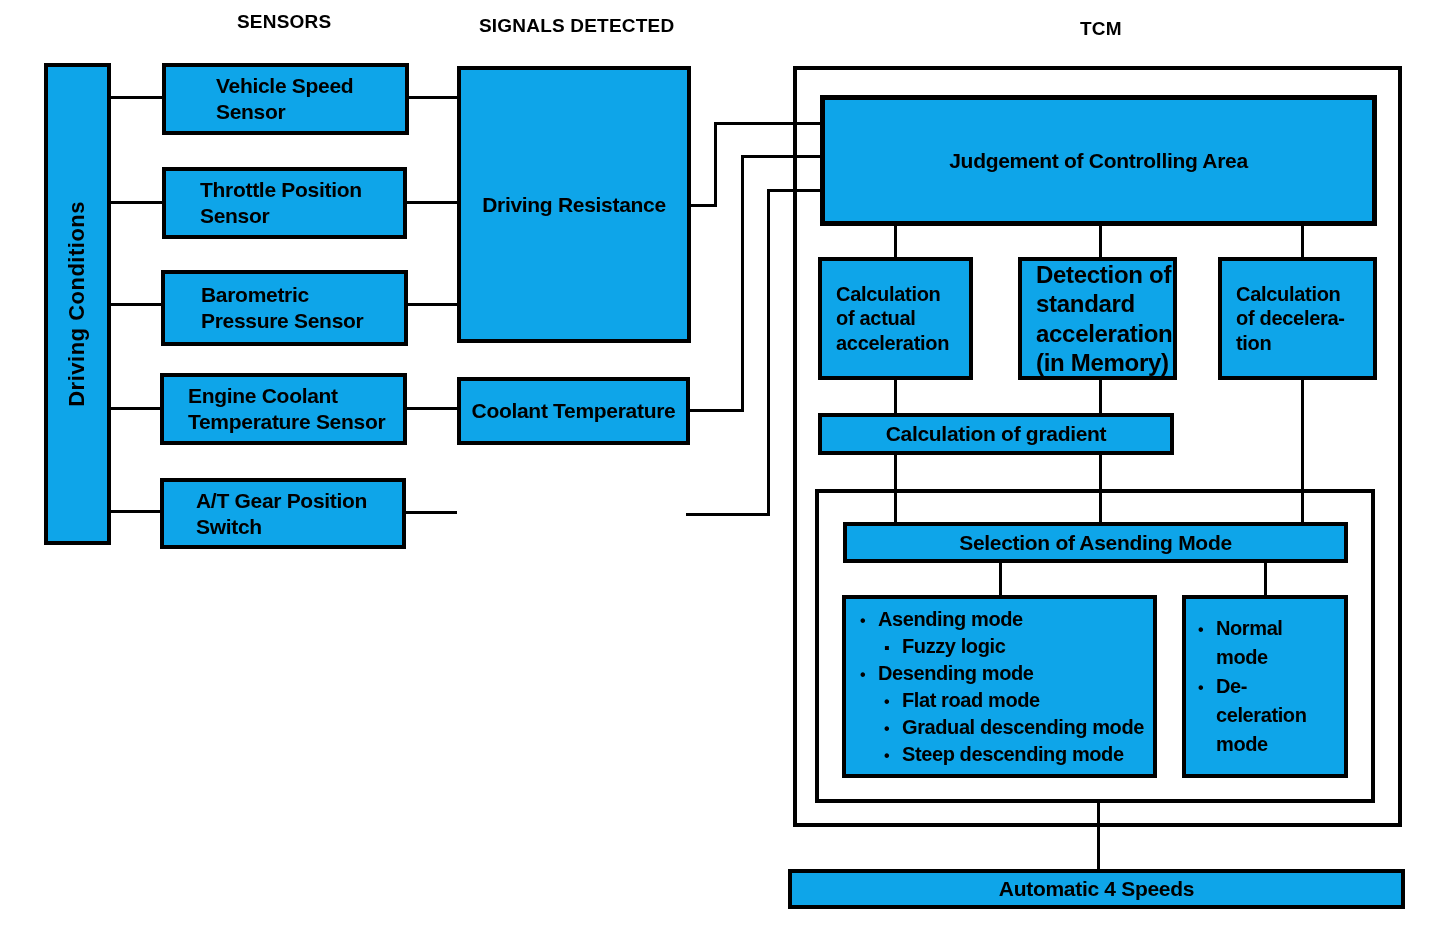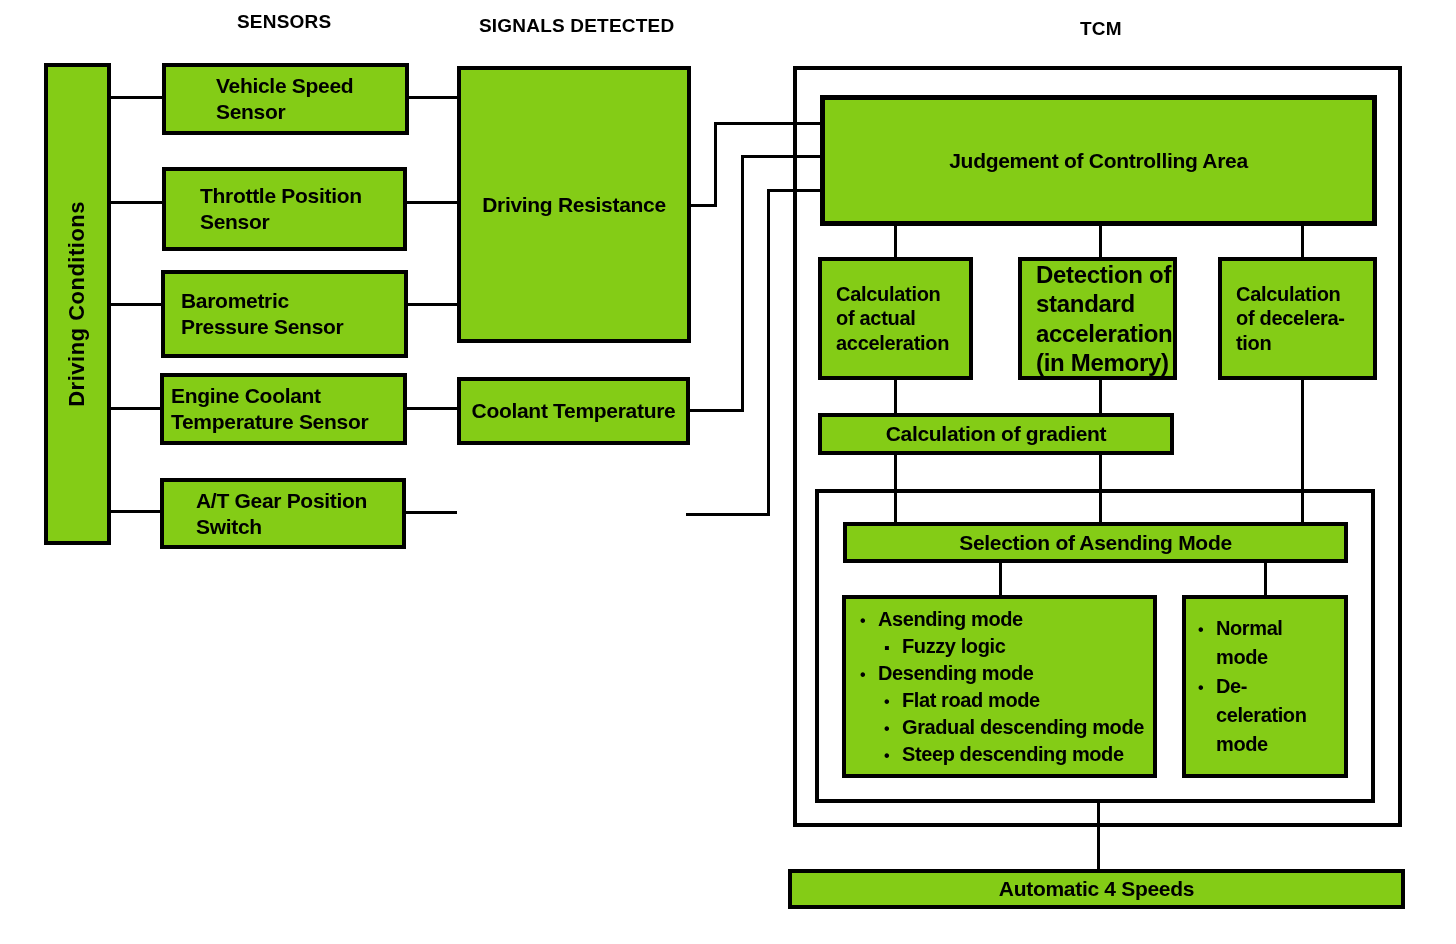--- a/index.html
+++ b/index.html
@@ -15,21 +15,21 @@
   .hdr{
     position:absolute;
     font-size:19px;
     letter-spacing:0.2px;
     white-space:nowrap;
   }
   .box{
     position:absolute;
     border:4px solid #000;
     box-sizing:border-box;
-    background:#84cc16;
+    background:#0ea5e9;
     display:flex;
     align-items:center;
     font-size:21px;
     line-height:1.22;
     letter-spacing:-0.3px;
     white-space:pre-line;
   }
   .thick{border-width:5px;}
   .left-pad{justify-content:flex-start;}
   .center{justify-content:center;text-align:center;}
@@ -75,29 +75,29 @@
   <div class="hdr" style="left:1080px;top:18px;">TCM</div>
 
   <div class="box vertbox" style="left:44px;top:63px;width:67px;height:482px;">
     <span class="vert">Driving Conditions</span>
   </div>
 
   <div class="box left-pad" style="left:162px;top:63px;width:247px;height:72px;padding-left:50px;">
     <span>Vehicle Speed
 Sensor</span>
   </div>
-  <div class="box left-pad" style="left:162px;top:167px;width:245px;height:84px;padding-left:34px;">
+  <div class="box left-pad" style="left:162px;top:167px;width:245px;height:72px;padding-left:34px;">
     <span>Throttle Position
 Sensor</span>
   </div>
-  <div class="box left-pad" style="left:161px;top:270px;width:247px;height:88px;padding-left:16px;">
+  <div class="box left-pad" style="left:161px;top:270px;width:247px;height:76px;padding-left:36px;">
     <span>Barometric
 Pressure Sensor</span>
   </div>
-  <div class="box left-pad" style="left:160px;top:373px;width:247px;height:72px;padding-left:7px;">
+  <div class="box left-pad" style="left:160px;top:373px;width:247px;height:72px;padding-left:24px;">
     <span>Engine Coolant
 Temperature Sensor</span>
   </div>
   <div class="box center" style="left:457px;top:66px;width:234px;height:277px;">
     <span>Driving Resistance</span>
   </div>
 
   <div class="box left-pad" style="left:160px;top:478px;width:246px;height:71px;padding-left:32px;">
     <span>A/T Gear Position
 Switch</span>

